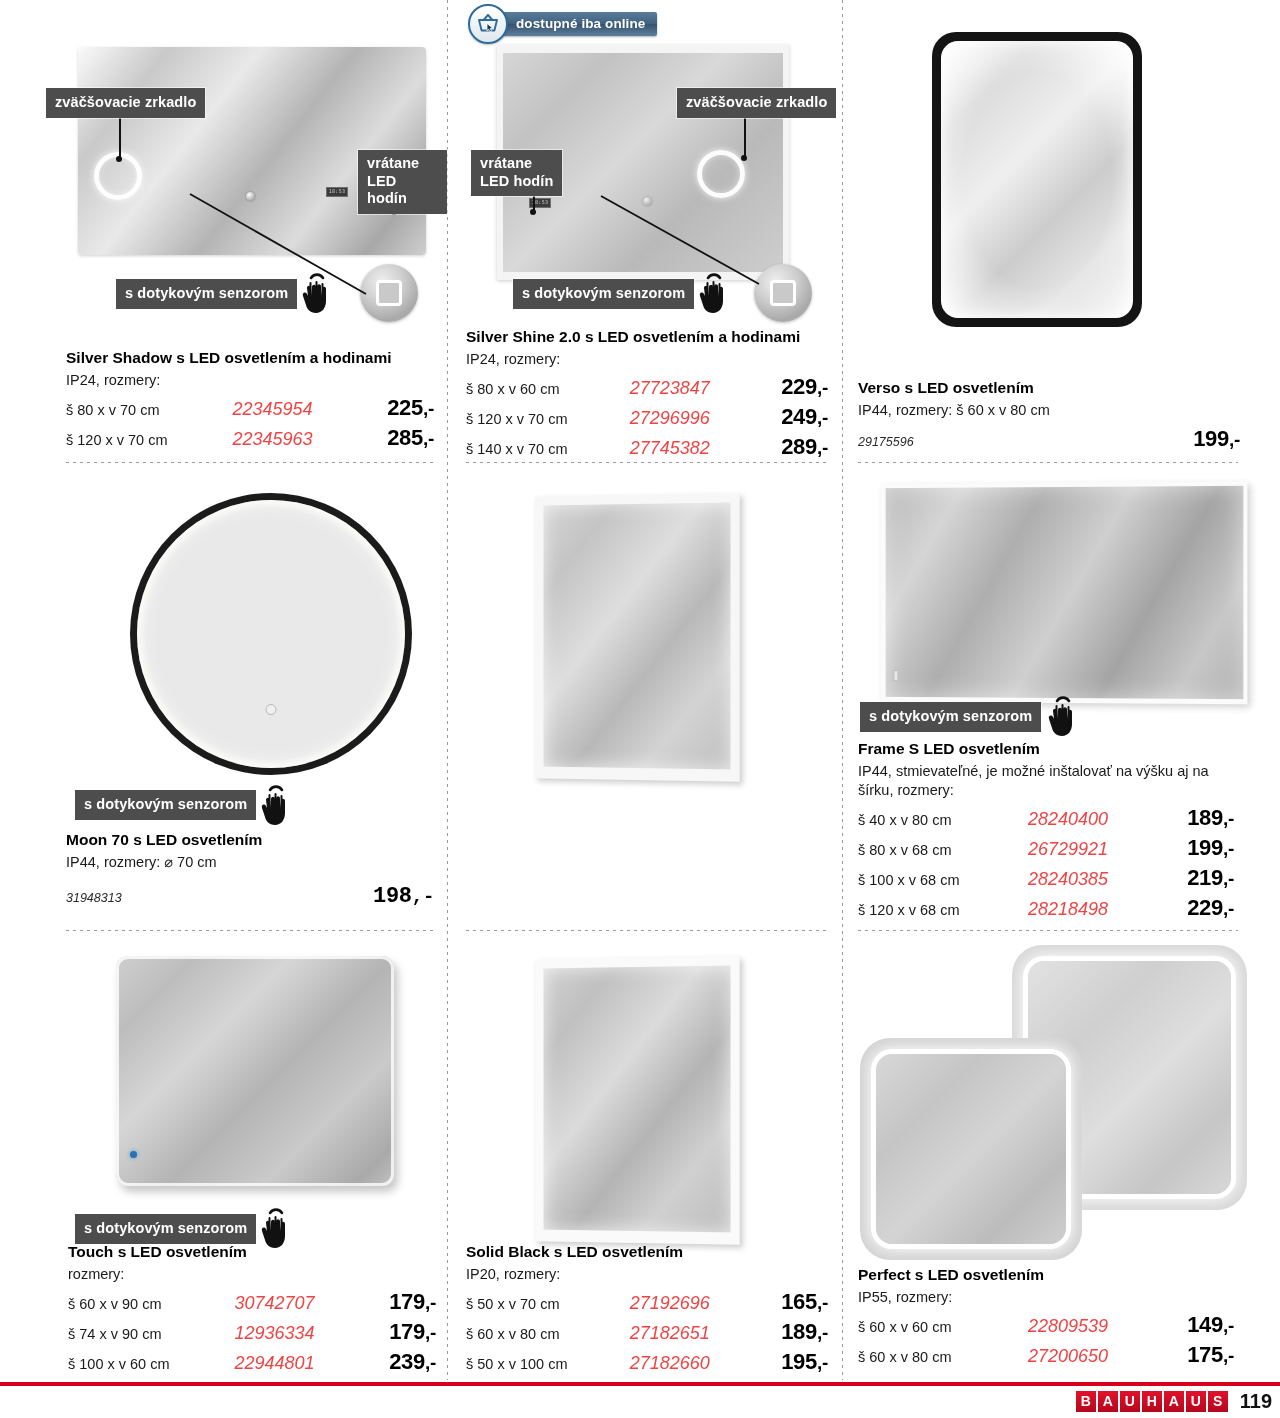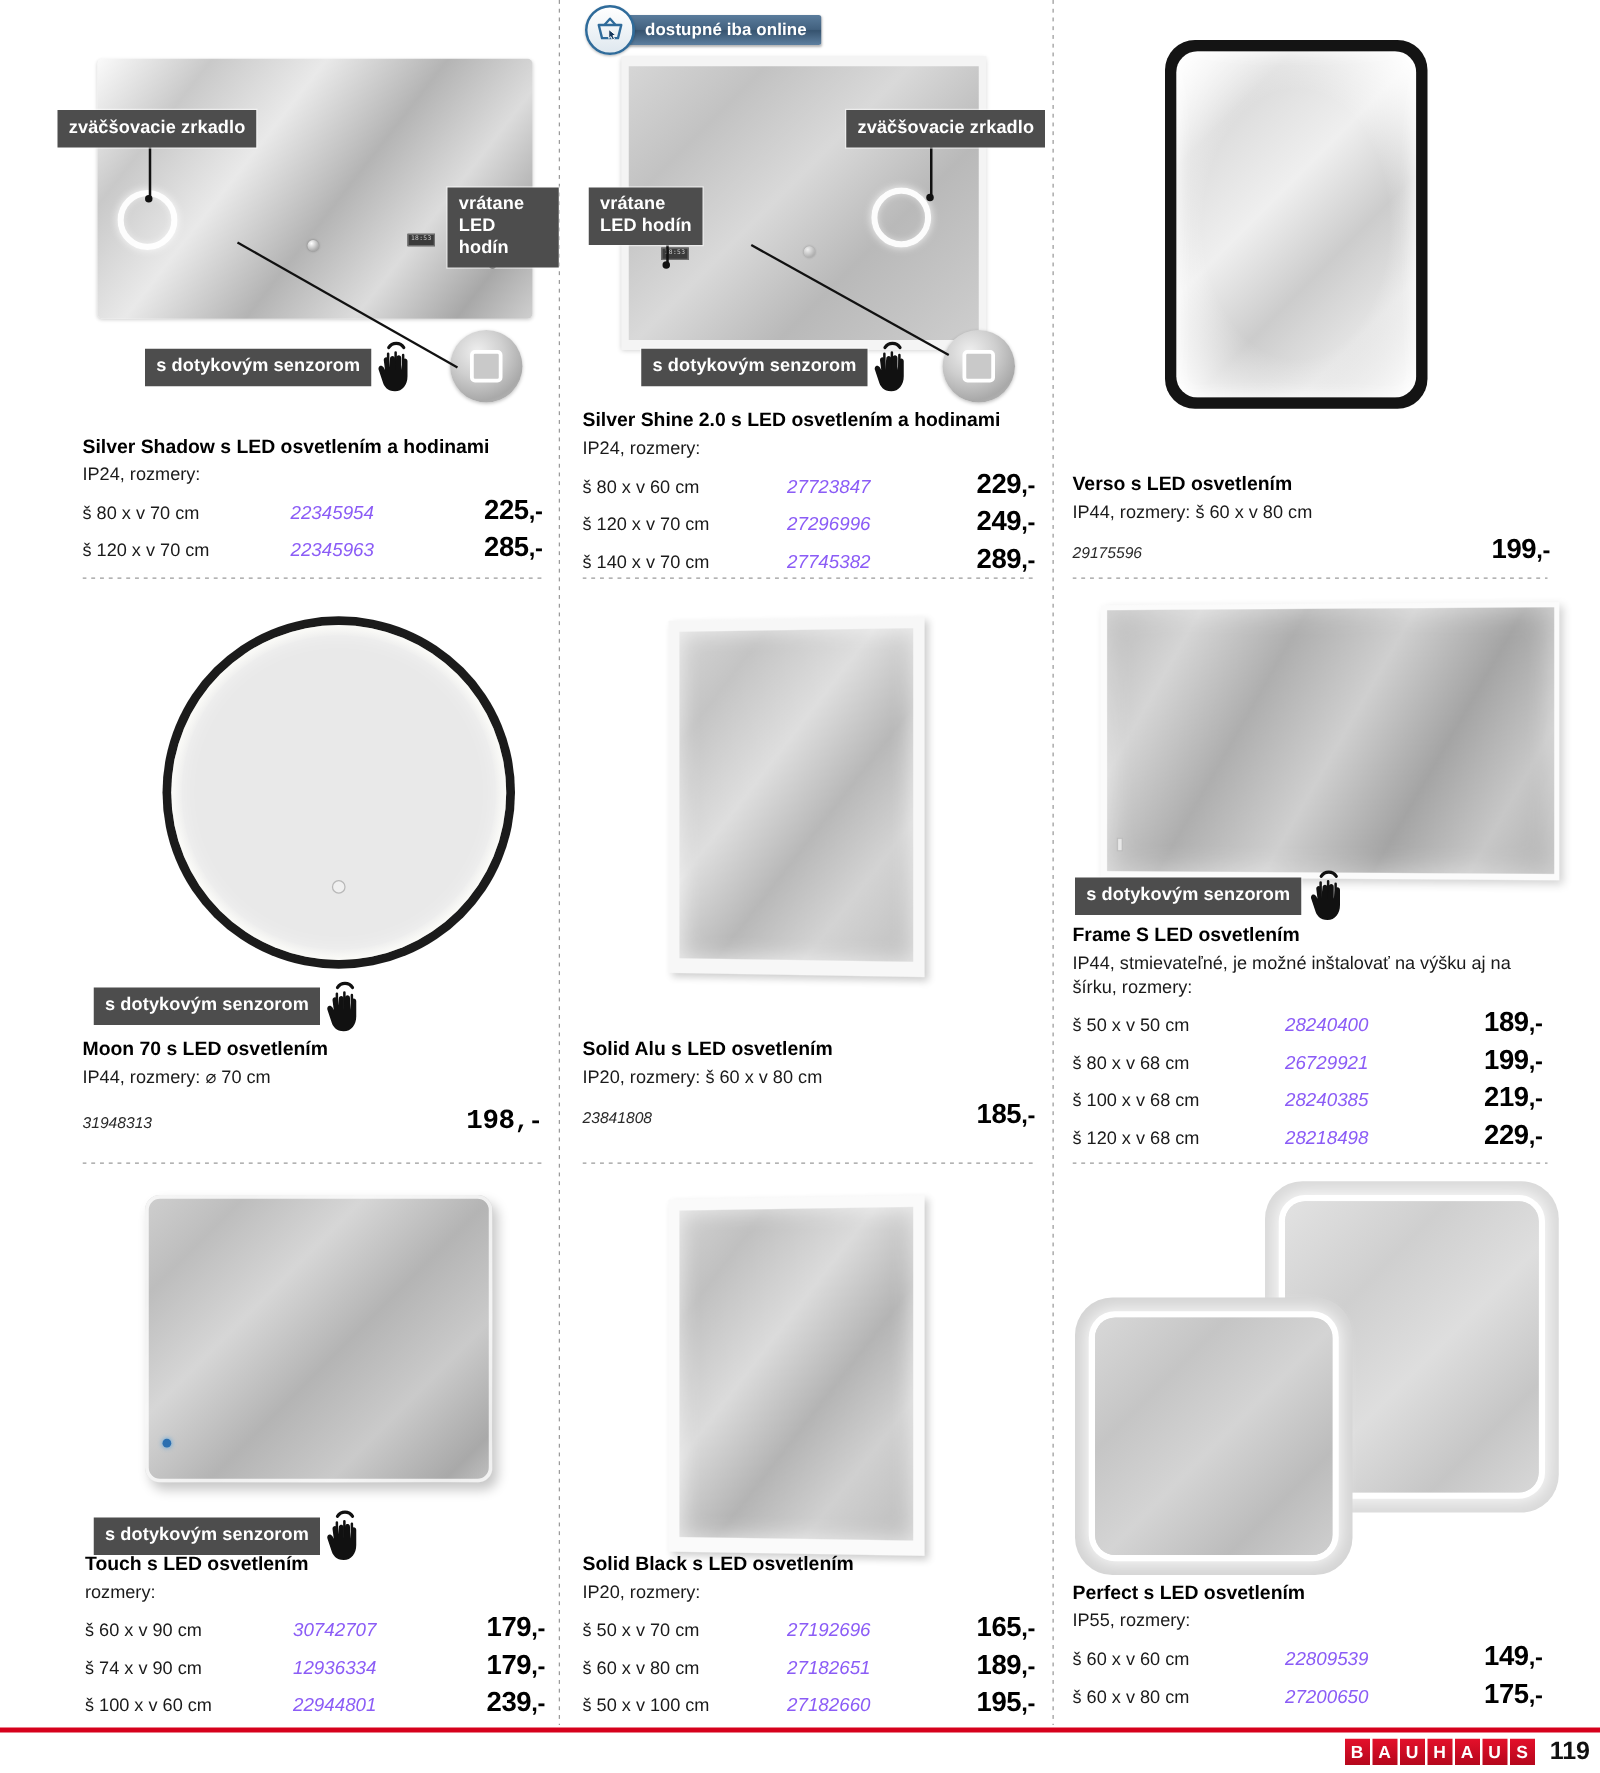--- a/index.html
+++ b/index.html
@@ -120,21 +120,21 @@
   }
   .p-sub {
     font-size: 14.5px; color: #1a1a1a; line-height: 1.3;
     margin-bottom: 5px;
   }
   .rowline {
     display: flex; align-items: baseline; margin-top: 4px;
   }
   .r-dim { font-size: 14.5px; color: #1a1a1a; }
   .r-art {
-    font-size: 15px; font-style: italic; color: #8b5cf6;
+    font-size: 18px; font-style: italic; color: #ef4444;
     margin-left: auto;
   }
   .r-price {
     font-weight: bold; font-size: 22px; color: #000;
     text-align: right; letter-spacing: -.3px;
     font-family: "Liberation Sans", sans-serif;
   }
   .r-price .cur { font-size: 19px; }
   .single-art {
     font-size: 12.5px; font-style: italic; color: #2a2a2a;
@@ -403,30 +403,20 @@
         <div style="position:absolute; left:6px; top:10px; width:206px; height:285px;
                     background:#f7f7f7; padding:9px 9px 12px 9px;
                     transform: perspective(900px) rotateY(-6deg);
                     box-shadow: 3px 3px 6px rgba(0,0,0,.2);">
           <div style="width:100%; height:100%;
                       background: linear-gradient(128deg,#d5d5d5 0%,#c4c4c4 18%,#dedede 40%,#b8b8b8 60%,#d3d3d3 78%,#bfbfbf 100%);
                       box-shadow: inset 0 0 18px rgba(255,255,255,.7);"></div>
         </div>
     </div>
 
-    <div class="info" style="left:19px; top:365px; width:362px;">
-      <div class="p-title">Solid Alu s LED osvetlením</div>
-      <div class="p-sub">IP20, rozmery: š 60 x v 80 cm</div>
-      <div class="rowline" style="margin-top:6px;">
-        <div class="single-art">23841808</div>
-        <div class="r-price" style="margin-left:auto;">
-          <span>185</span><span class="cur">,-</span>
-        </div>
-      </div>
-    </div>
   </div>
 
   <div class="cell" style="position:absolute; left:842px; top:465px; width:438px; height:475px;">
 
     <div class="imgbox" style="position:absolute; left:28px; top:12px; width:395px; height:235px;">
       <div style="position:absolute; left:8px; top:6px; width:368px; height:220px;
                   background:#fbfbfb; padding:4px 4px 5px 5px;
                   transform: perspective(1400px) rotateY(-5deg);
                   box-shadow: 3px 3px 7px rgba(0,0,0,.18);">
         <div style="width:100%; height:100%;
@@ -446,21 +436,21 @@
         <path d="M10 20 c0-3 4-3 4 0 v8 l1-9 c0-3 4-3 4 0 v9 l1-9.5 c0-3 4-3 4 0 v9.5 l1-7 c0-3 4-3 4 0 v12
                  c0 7-4 12-10 12 -6 0-9-4-10-8 l-3-9 c-1-3 2-5 4-2 l1 2 z" fill="#111"></path>
       </svg>
     </div>
 
     <div class="info cols-a" style="left:16px; top:274px; width:382px;">
       <div class="p-title">Frame S LED osvetlením</div>
       <div class="p-sub" style="max-width:356px;">IP44, stmievateľné, je možné inštalovať na výšku aj na šírku, rozmery:</div>
 
       <div class="rowline">
-        <div class="r-dim">š 50 x v 50 cm</div>
+        <div class="r-dim">š 40 x v 80 cm</div>
         <div class="r-art">28240400</div>
         <div class="r-price">
           <span>189</span><span class="cur">,-</span>
         </div>
       </div>
       <div class="rowline">
         <div class="r-dim">š 80 x v 68 cm</div>
         <div class="r-art">26729921</div>
         <div class="r-price">
           <span>199</span><span class="cur">,-</span>

